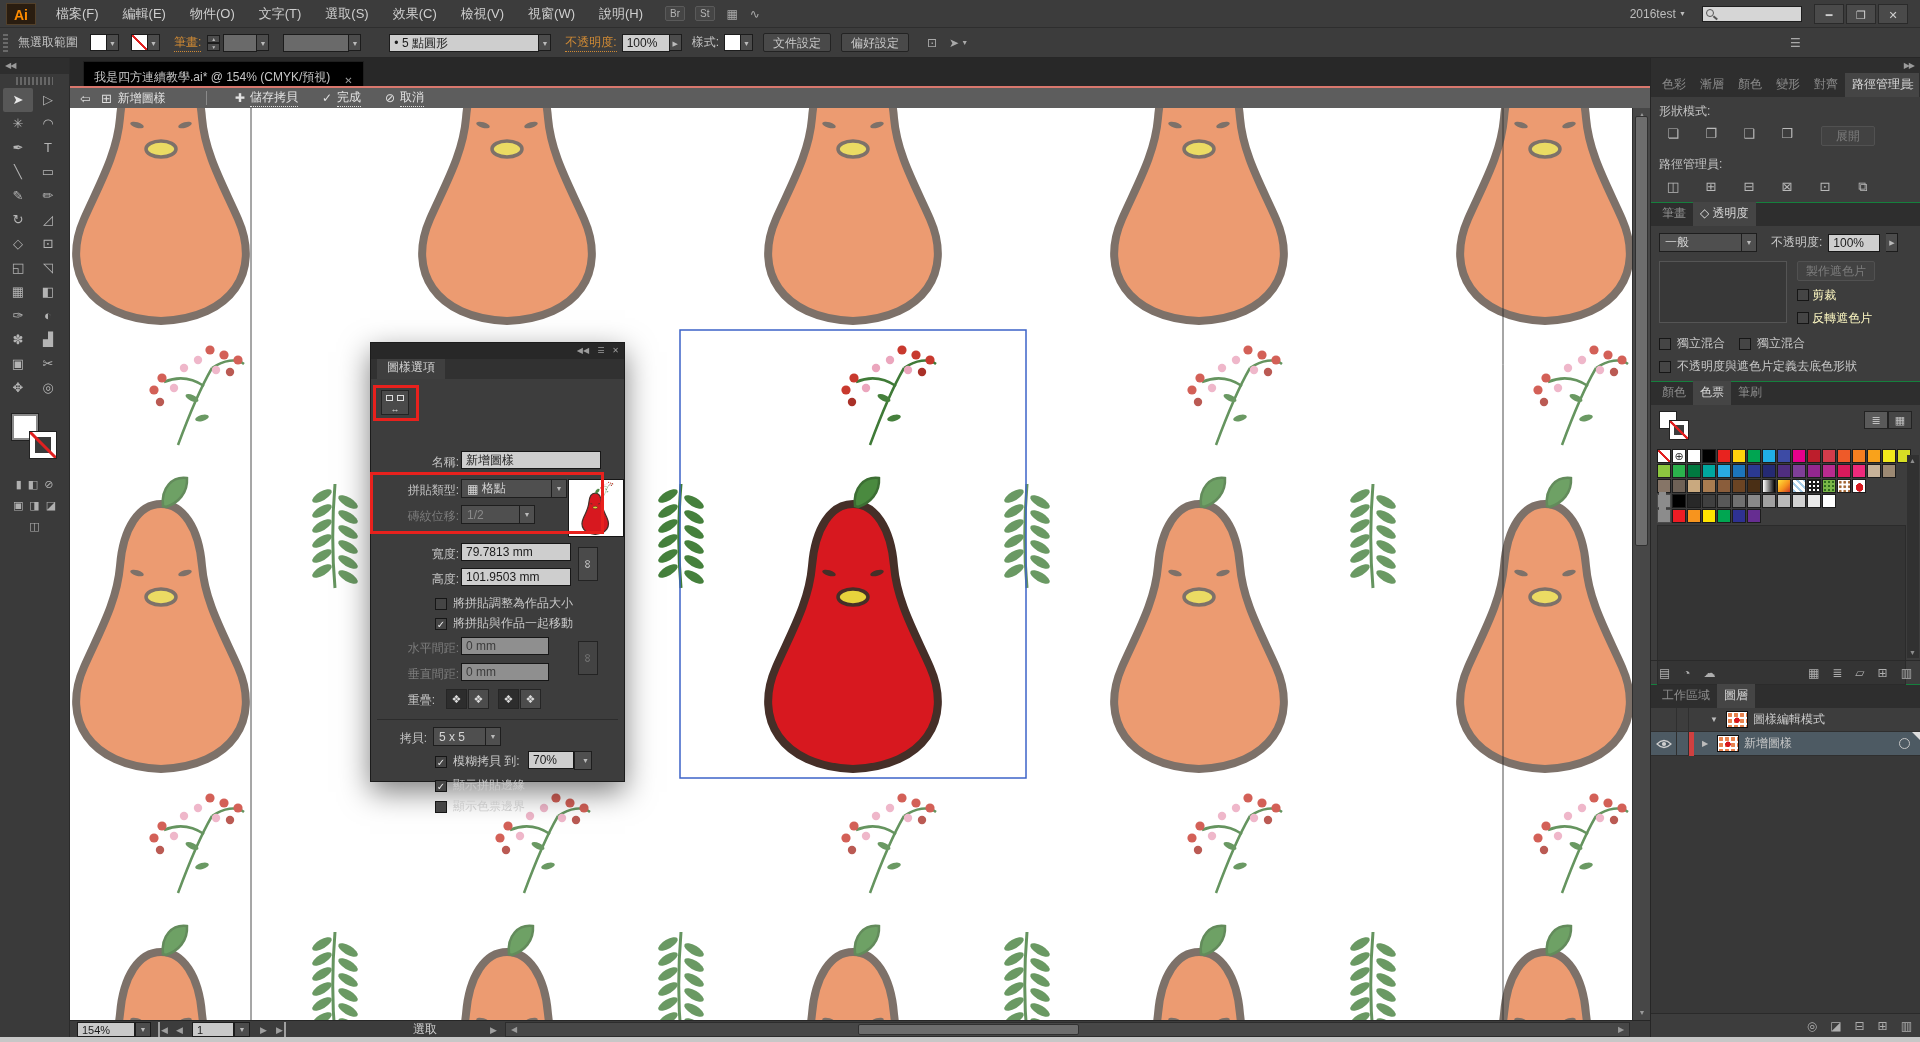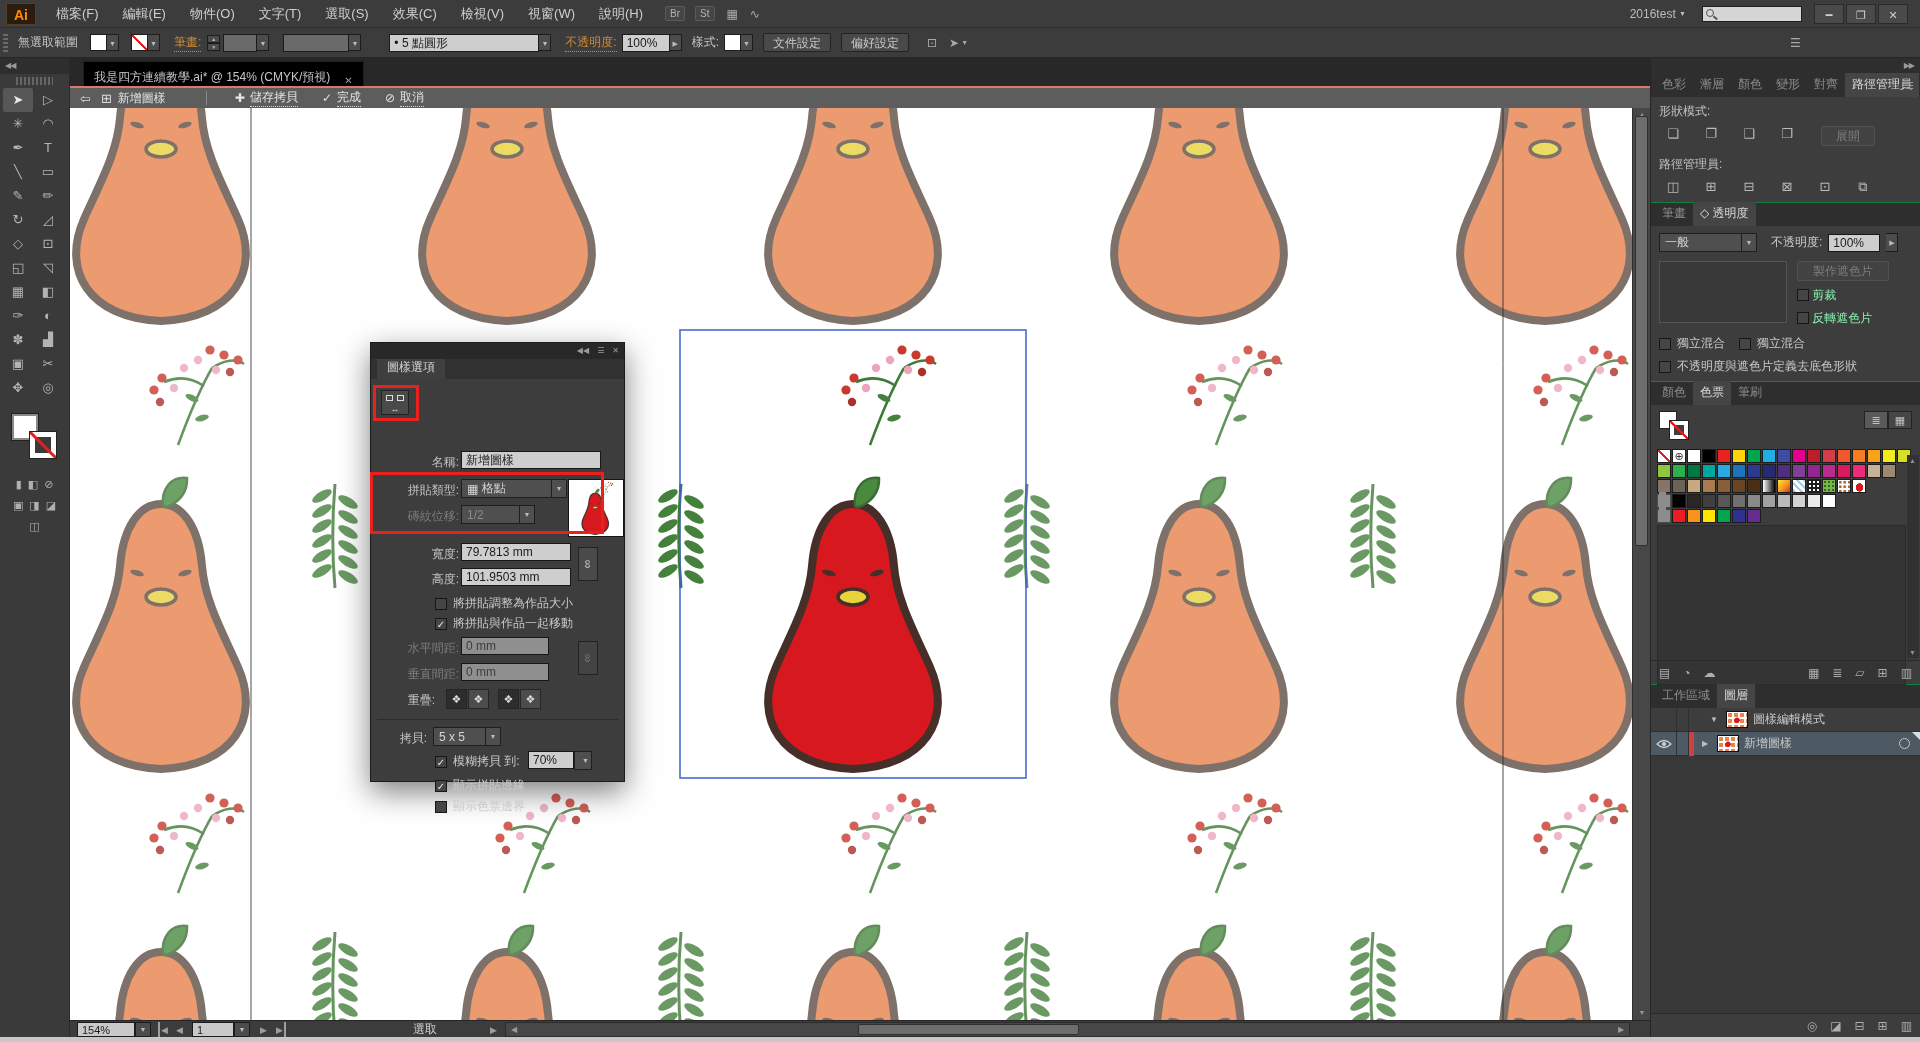--- a/index.html
+++ b/index.html
@@ -75,21 +75,21 @@
 #rd-head{height:16px;background:#2e2e2e;color:#9a9a9a;font-size:8px;line-height:16px;text-align:right;padding-right:6px;letter-spacing:-1px}
 .ptabs{display:flex;align-items:flex-end;background:#2e2e2e;height:23px;padding-left:4px;position:relative}
 .ptabs .tab{padding:3px 7px 4px;color:#8d8d8d;font-size:12px;white-space:nowrap}
 .ptabs .tab.active{background:#454545;color:#dadada}
 .pbody{background:#3d3d3d;border-bottom:1px solid #15803d;position:relative}
 .plabel{color:#c2c2c2;font-size:12px;padding:6px 0 2px 8px}
 .ibtn-row{display:flex;gap:14px;padding:2px 0 6px 10px}
 .ibtn{width:24px;height:20px;color:#b9b9b9;font-size:13px;text-align:center;line-height:20px}
 .dimbtn{height:20px;border:1px solid #515151;border-radius:2px;color:#7c7c7c;padding:0 14px;line-height:18px;background:#424242}
 .cbx{width:12px;height:12px;border:1px solid #161616;background:#454545;display:inline-block;vertical-align:-2px;color:#eaeaea;font-size:10px;line-height:11px;text-align:center;flex:none}
-.dimtext{color:#86efac}
+.dimtext{color:#fef9c3}
 .trow{display:flex;align-items:center;gap:6px;padding:3px 8px;font-size:12px}
 
 #sw-head{display:flex;align-items:flex-start;padding:6px 8px 4px;position:relative;height:44px}
 #sw-fs{position:relative;width:40px;height:34px}
 #sw-fs .f{position:absolute;left:0;top:0;width:18px;height:18px;background:#fff;border:1px solid #222}
 #sw-fs .s{position:absolute;left:11px;top:10px;width:18px;height:18px;background:#3d3d3d;border:4px solid #fff;outline:1px solid #222}
 #sw-fs .s::after{content:"";position:absolute;inset:-4px;background:linear-gradient(to top right,transparent 44%,#e02020 47%,#e02020 53%,transparent 56%)}
 .viewbtn{width:24px;height:18px;background:#464646;border:1px solid #232323;color:#c0c0c0;font-size:11px;text-align:center;line-height:17px}
 .viewbtn.active{background:#5a5a5a}
 #swatch-grid{padding:0 14px 0 6px}
@@ -933,21 +933,21 @@
           <span>一般</span>
           <span class="arrow">▼</span>
         </span>
       <span style="margin-left:8px">不透明度:</span>
       <span class="inp" style="position:relative;width:52px;display:inline-block">100%</span>
       <span class="dar" style="height:19px;line-height:18px">▶</span>
     </div>
     <div style="display:flex;padding:6px 8px 0">
       <div style="width:128px;height:62px;background:#383838;border:1px solid #555"></div>
       <div style="margin-left:10px;display:flex;flex-direction:column;gap:6px">
-        <span class="dimbtn" style="padding:0 15px;white-space:nowrap">製作遮色片</span>
+        <span class="dimbtn" style="padding:0 8px;white-space:nowrap">製作遮色片</span>
         <span class="dimtext"><span class="cbx"></span> <span>剪裁</span></span>
         <span class="dimtext"><span class="cbx"></span> <span>反轉遮色片</span></span>
       </div>
     </div>
     <div class="trow" style="padding-top:8px">
       <span class="cbx"></span>
         <span>獨立混合</span>
       <span class="cbx" style="margin-left:8px"></span>
         <span>獨立混合</span>
     </div>

